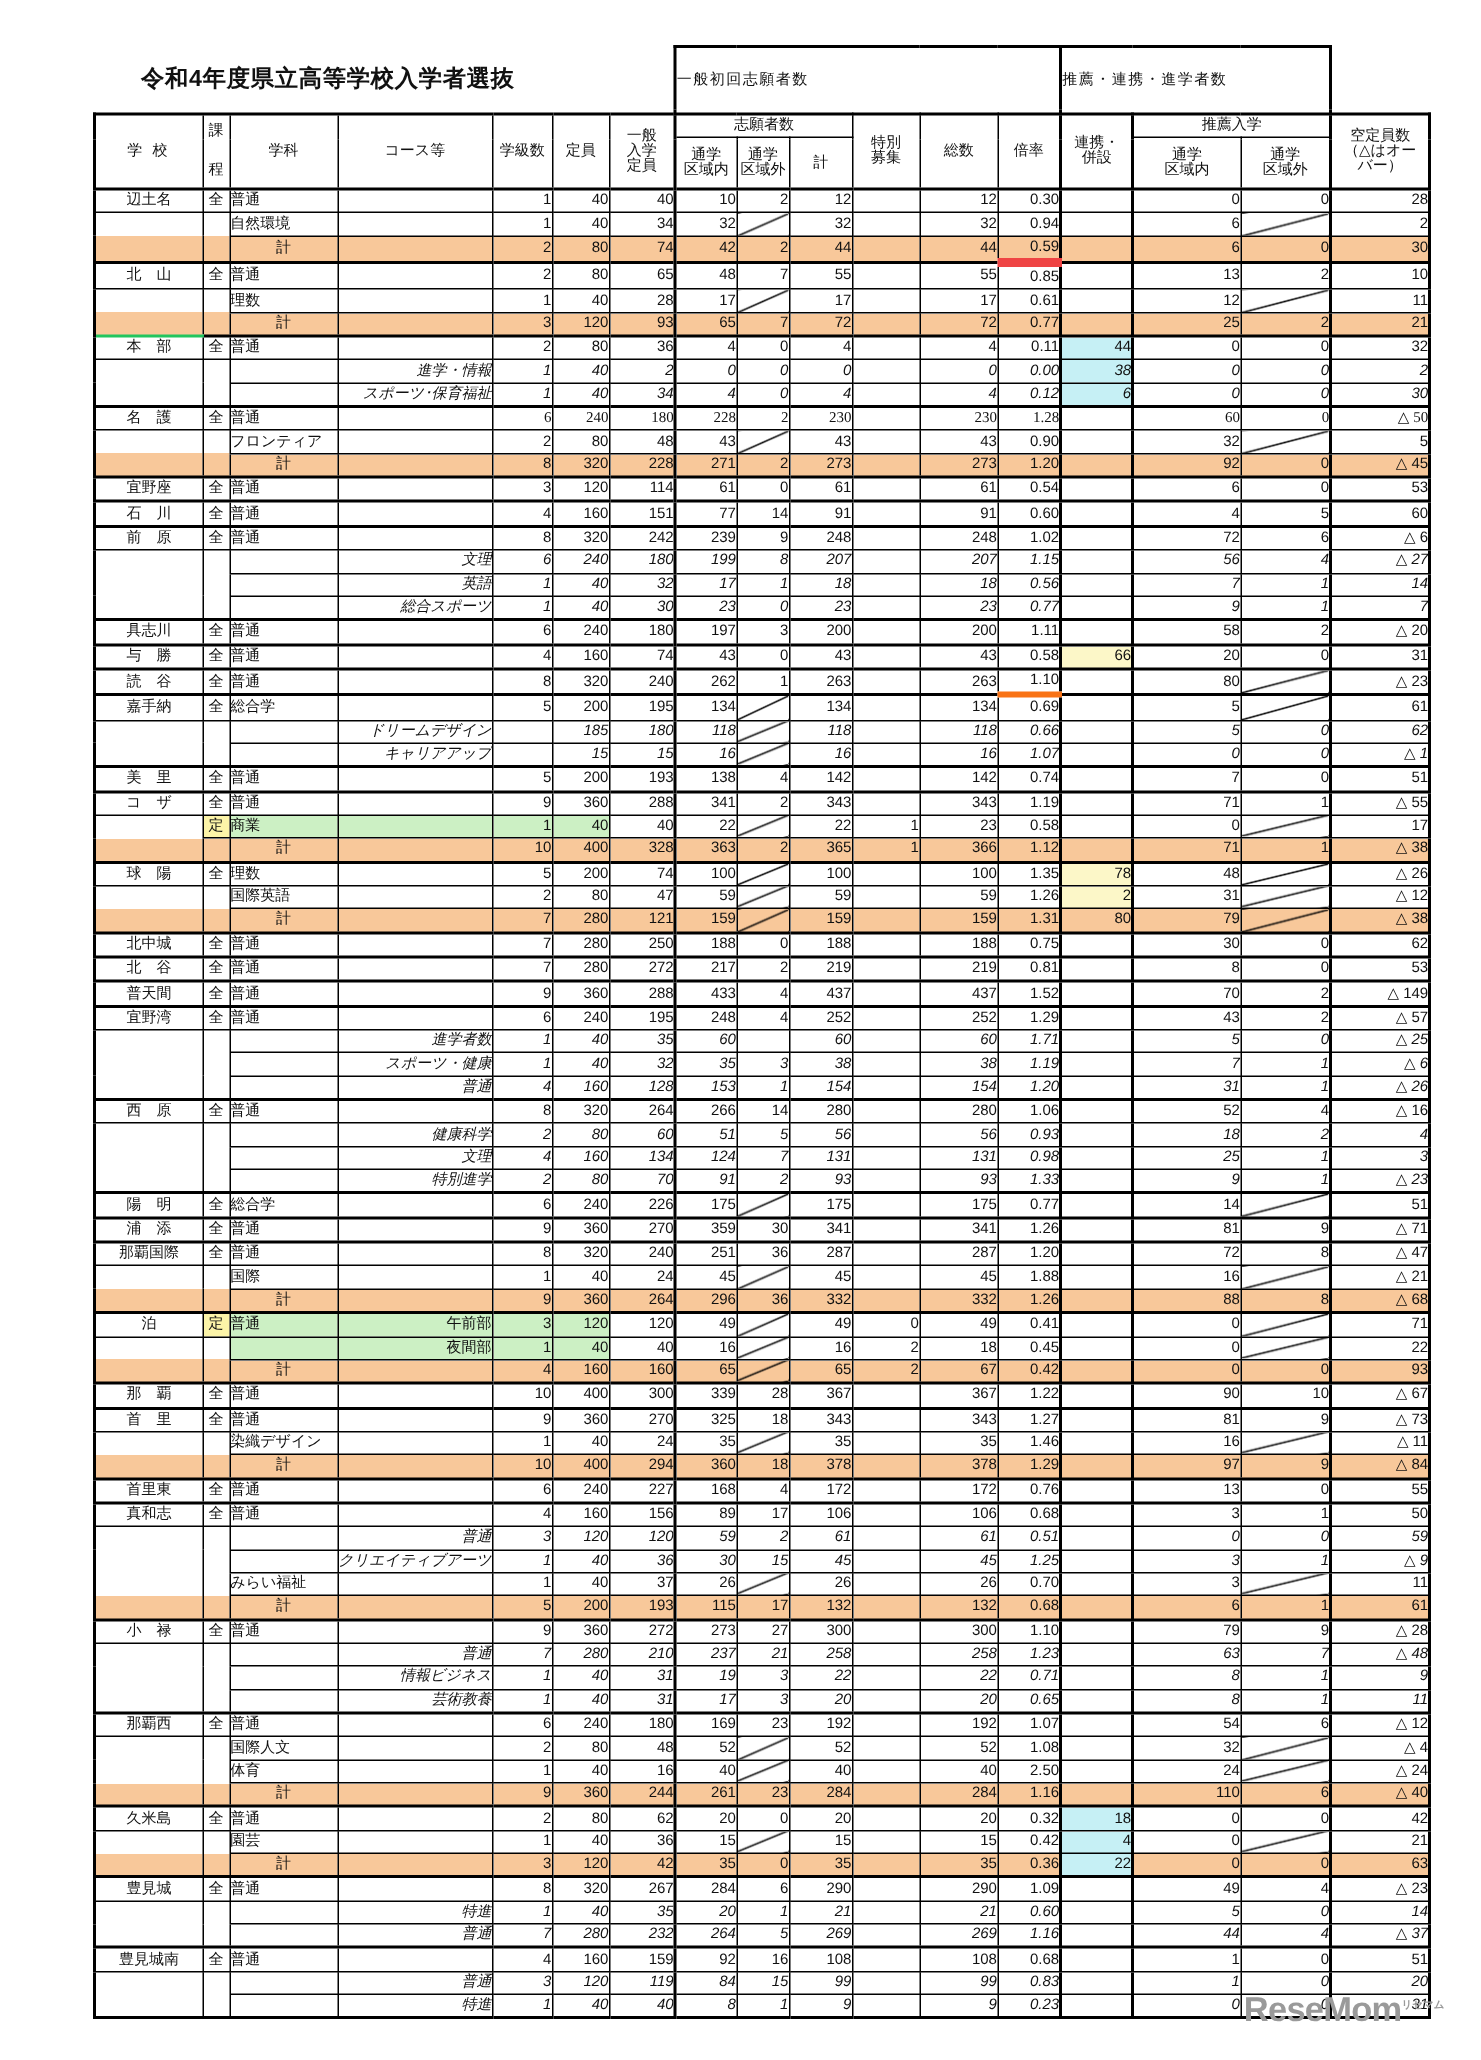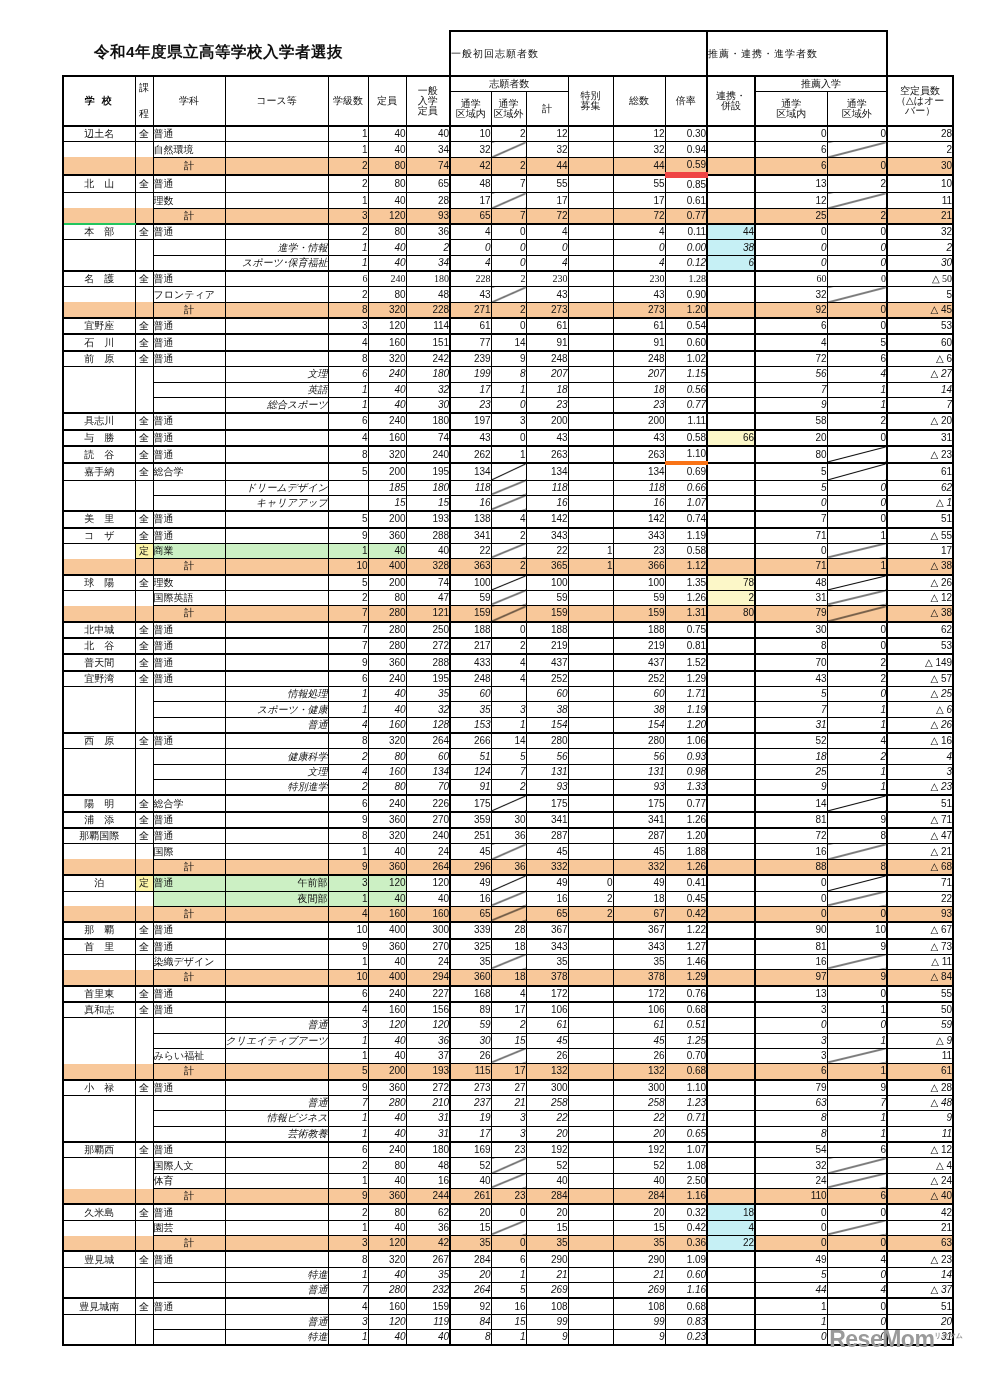--- a/index.html
+++ b/index.html
@@ -102,21 +102,21 @@
             <td style="border:none;height:0"></td>
             <td style="border:none;height:0"></td>
             <td style="border:none;height:0"></td>
             <td style="border:none;height:0"></td>
             <td style="border:none;height:0"></td>
             <td style="border:none;height:0"></td>
             <td style="border:none;height:0"></td>
           </tr>
 
         <tr>
-          <td class="hdr thk-l thk-t vertl" rowspan="3" style="height:48px;font-weight:bold;">学 校</td>
+          <td class="hdr thk-l thk-t vertl" rowspan="3" style="height:48px;">学 校</td>
           <td class="hdr thk-t" rowspan="3" style="height:48px;">
             <span class="two">課</span>
             <span class="two" style="margin-top:16px;">程</span>
           </td>
           <td class="hdr thk-t" rowspan="3">学科</td>
           <td class="hdr thk-t" rowspan="3">コース等</td>
           <td class="hdr thk-t" rowspan="3">学級数</td>
           <td class="hdr thk-t" rowspan="3">定員</td>
           <td class="hdr thk-t" rowspan="3">
             <span class="two">一般</span>
@@ -826,21 +826,21 @@
             <td class="num thk-r" style="border-top:2px solid #000;">1.29</td>
             <td class="num" style="border-top:2px solid #000;"></td>
             <td class="num thk-l" style="border-top:2px solid #000;">43</td>
             <td class="num" style="border-top:2px solid #000;">2</td>
             <td class="num thk-l thk-r" style="border-top:2px solid #000;">△ 57</td>
           </tr>
           <tr>
             <td class="schoolname thk-l ital" style="border-top:none;border-bottom:none;"></td>
             <td class="kaku ital" style="border-top:none;border-bottom:none;"></td>
             <td class="lft ital"></td>
-            <td class="rgt sm ital">情報処理</td>
+            <td class="rgt sm ital">進学者数</td>
             <td class="num ital">1</td>
             <td class="num ital">40</td>
             <td class="num ital">35</td>
             <td class="num thk-l ital">60</td>
             <td class="num ital"></td>
             <td class="num ital">60</td>
             <td class="num ital"></td>
             <td class="num ital">60</td>
             <td class="num thk-r ital">1.71</td>
             <td class="num ital"></td>

